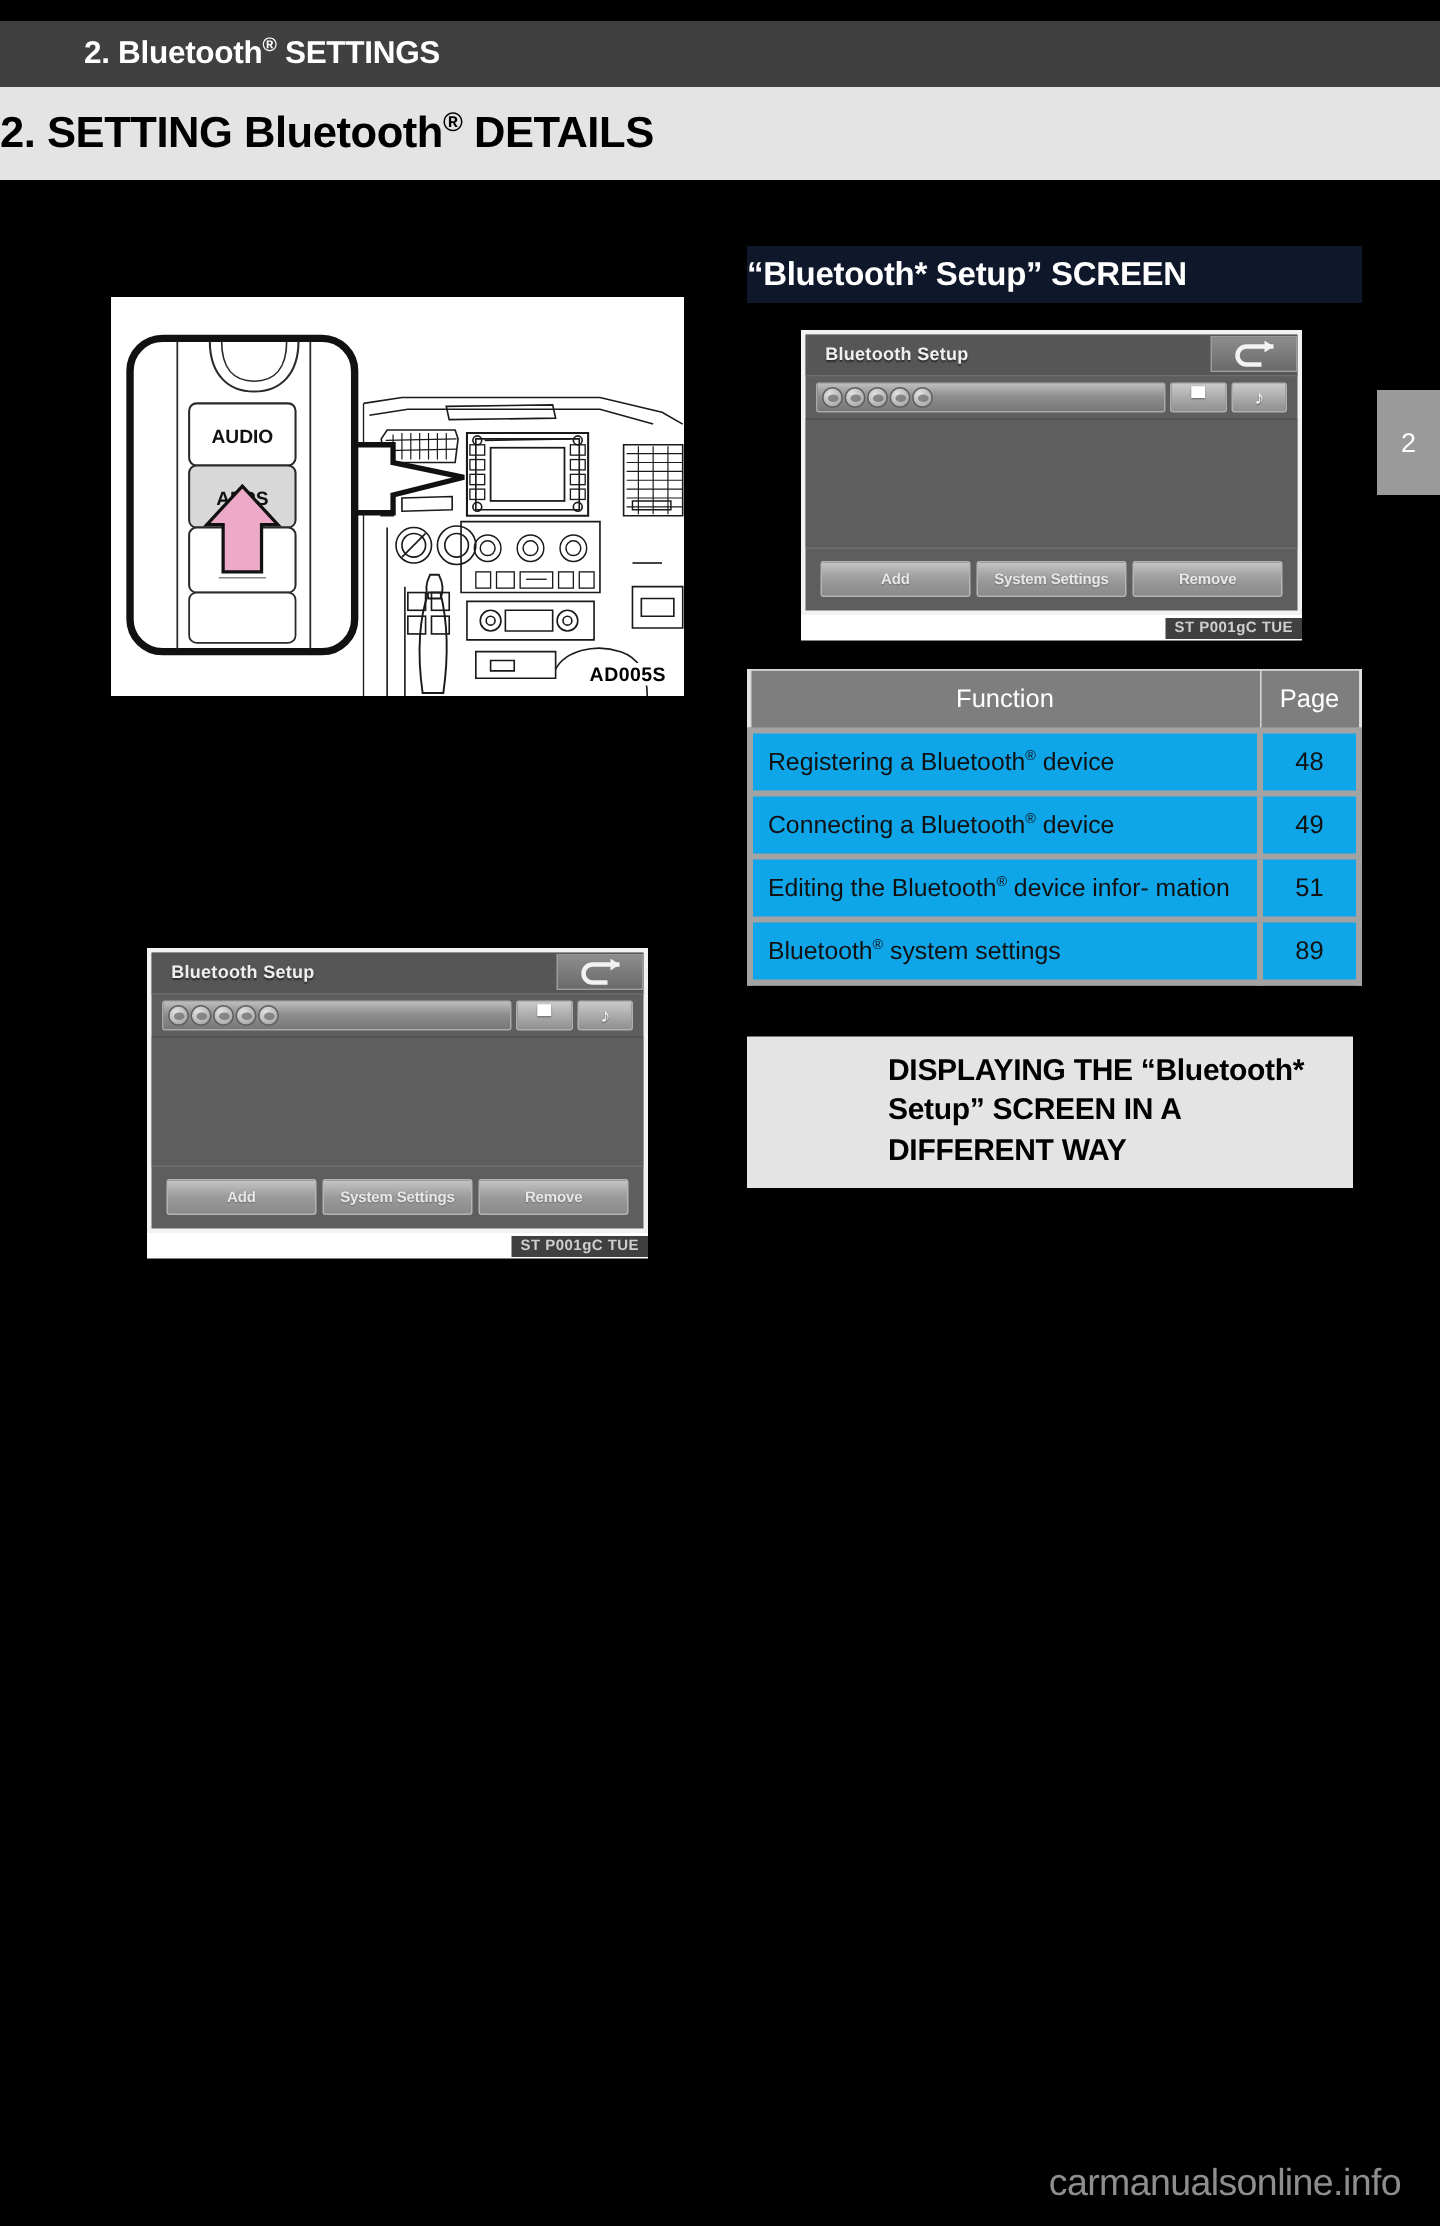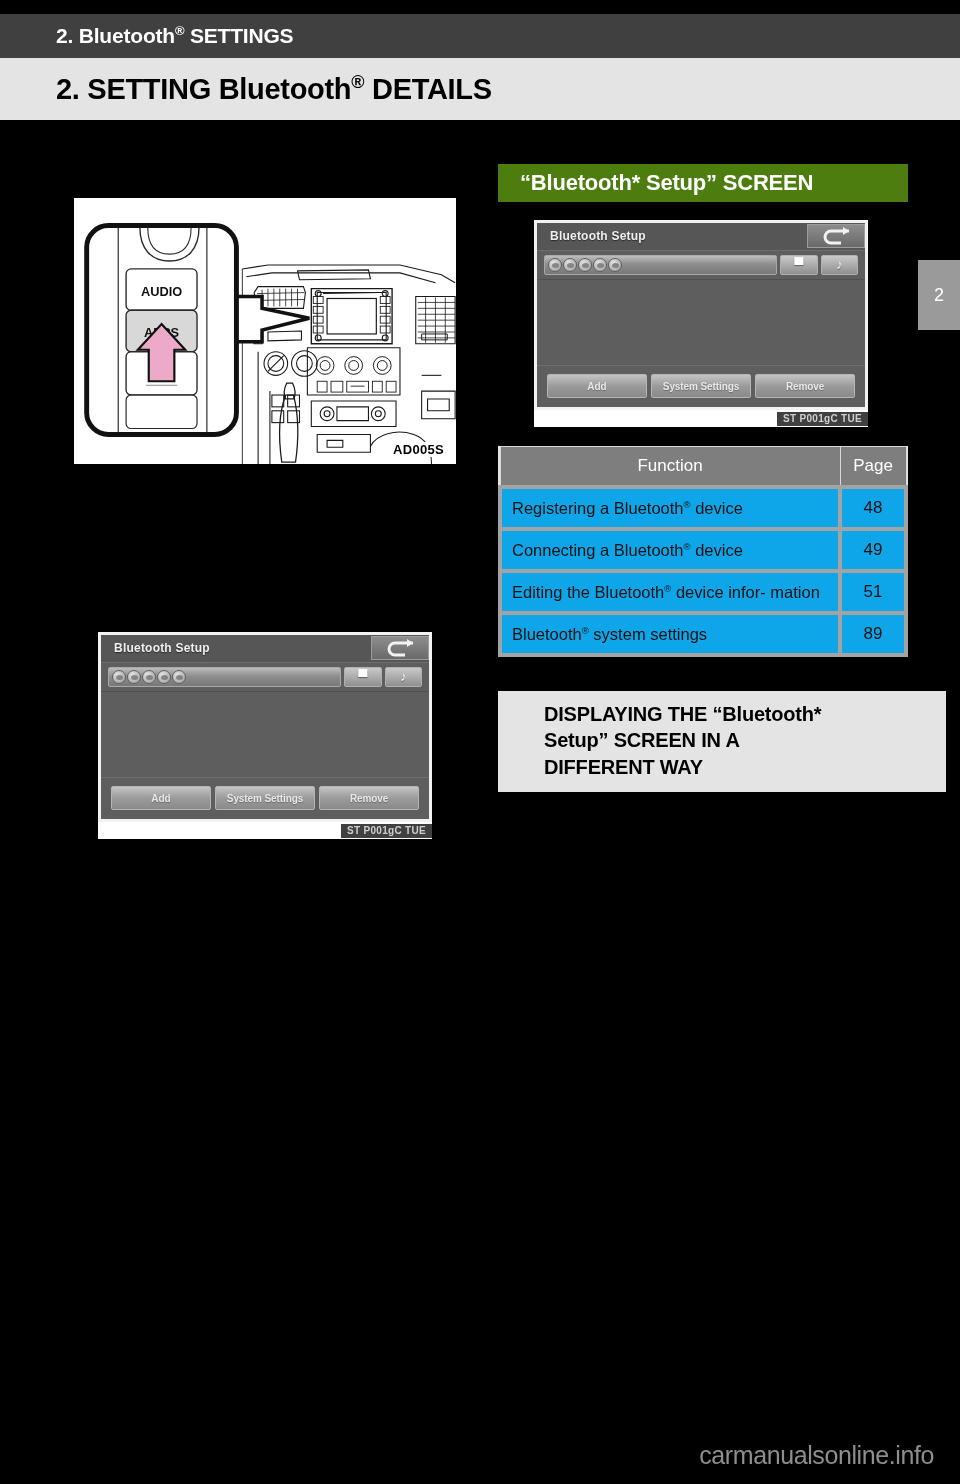--- a/index.html
+++ b/index.html
@@ -18,21 +18,20 @@
     display:flex; align-items:center;
     padding-left:56px;
   }
   .chapter-band .txt {
     color:#ffffff; font-size:21px; font-weight:bold;
     letter-spacing:-0.2px;
   }
   .title-band {
     height:62px; background:#e4e4e4;
     display:flex; align-items:center;
-    padding-left:56px;
   }
   .title-band .txt {
     color:#000; font-size:29px; font-weight:bold;
     letter-spacing:-0.3px;
   }
   .sup { font-size:0.62em; vertical-align:super; line-height:0; }
   .sup-sm { font-size:0.58em; vertical-align:super; line-height:0; }
 
   
   .page-body { position:relative; height:1364px; background:#000; }
@@ -168,22 +167,22 @@
   }
 
   
   .left-screen { position:absolute; left:98px; top:512px; width:334px; }
   .left-screen .screen { height:190px; }
 
   
   .right-col { position:absolute; left:498px; top:44px; width:410px; }
 
   .sec-head {
-    background:#4d7c0f; height:38px;
-    display:flex; align-items:center; padding-left:22px;
+    background:#0f172a; height:38px;
+    display:flex; align-items:center; 
   }
   .sec-head .txt {
     color:#fff; font-size:22px; font-weight:bold; letter-spacing:-0.2px;
   }
 
   .right-screen { margin-top:18px; margin-left:36px; width:334px; }
   .right-screen .screen { height:190px; }
 
   
   .fn-table {
@@ -203,24 +202,25 @@
     padding:9px 10px;
     background:#0ea5e9;
   }
   .fn-table td.pg {
     text-align:center; width:66px; font-size:17px;
   }
   .fn-table th.pg { width:66px; }
 
   
   .sub-head {
-    margin-top:34px; width:448px;
+    margin-top:34px; width:404px;
     background:#e4e4e4;
     display:flex; align-items:center;
     min-height:88px;
+    gap:48px;
   }
   .sub-head .stub { width:30px; background:#9a9a9a; flex:0 0 30px; }
   .sub-head .txt {
     padding:10px 12px 12px 16px;
     font-size:20px; font-weight:bold; color:#000;
     line-height:1.32; letter-spacing:-0.2px;
   }
 
   
   .footer-mark {

